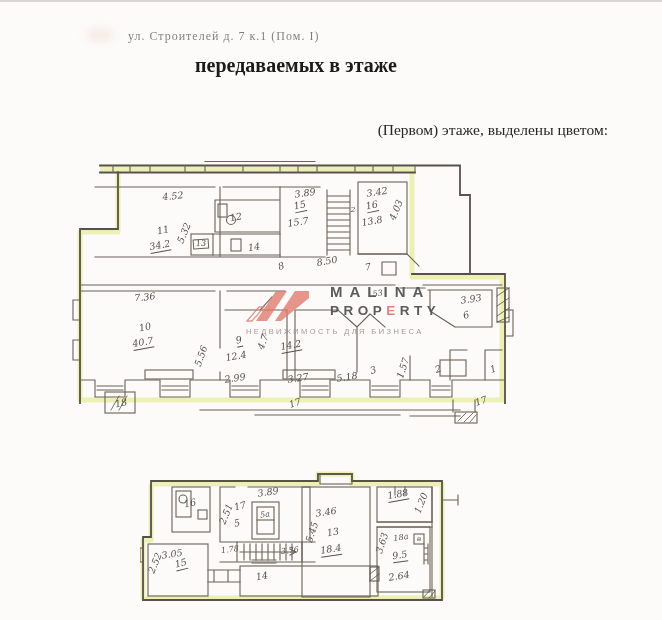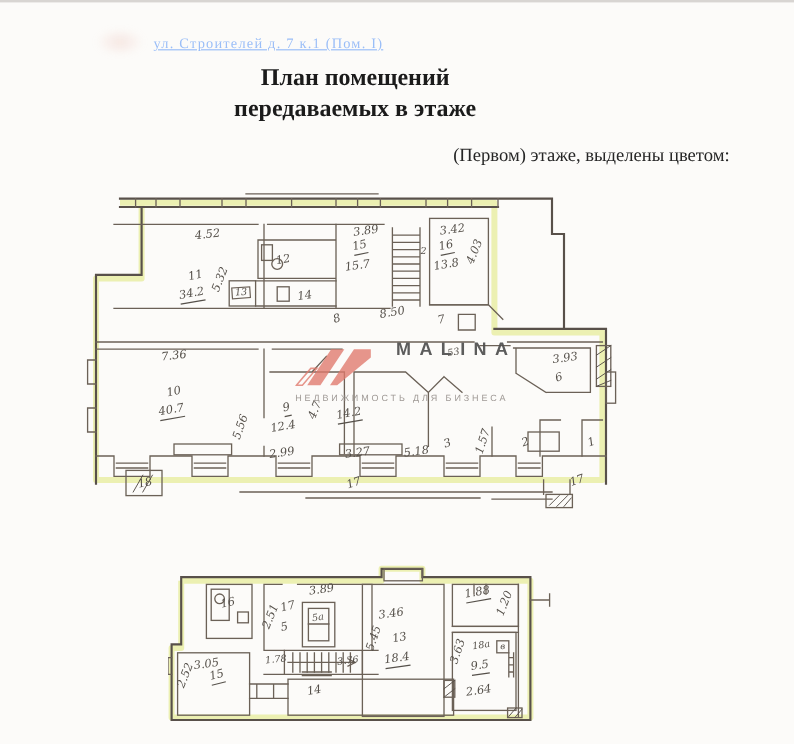--- a/index.html
+++ b/index.html
@@ -10,23 +10,22 @@
     font-family:"Liberation Serif", serif;
   }
   
   .smudge{
     position:absolute;left:80px;top:22px;width:40px;height:22px;
     background:radial-gradient(ellipse at center, rgba(236,190,180,.35), rgba(236,190,180,0) 70%);
     filter:blur(3px);
   }
   .ghost{
     position:absolute;left:128px;top:27px;width:280px;
-    font-size:12px;color:#3b82f6;opacity:.5;filter:blur(.6px);
+    font-size:12px;color:#000000;opacity:.5;filter:blur(.6px);
     letter-spacing:1px;
-    text-decoration:underline;
   }
   .title{
     position:absolute;left:96px;top:50px;width:400px;
     text-align:center;font-weight:bold;font-size:20px;line-height:26px;color:#1b1b1b;
   }
   .caption{
     position:absolute;right:54px;font-size:15.5px;color:#262626;white-space:nowrap;
   }
   .caption.first{top:119px;text-align:right;}
   .caption.basement{top:429px;}
@@ -67,21 +66,20 @@
 </head>
 <body>
 
 <div class="page">
 
   <div class="smudge"></div>
 
   <div class="ghost">ул. Строителей д. 7 к.1 (Пом. I)</div>
 
   <div class="title">
-    <div>План помещений</div>
     <div>передаваемых в этаже</div>
   </div>
 
   <div class="caption first">(Первом) этаже, выделены цветом:</div>
 
   <div class="plan plan1">
     <svg viewBox="0 0 470 270" width="470" height="270">
 
       <path class="hl" d="M45,9 H357 V117 H447 V240 H25 V72 H63 V9"></path>
 
@@ -193,20 +191,21 @@
 
   <div class="watermark">
     <div class="wm-row">
       <svg class="wm-logo" viewBox="0 0 78 40" width="78" height="40">
         <polygon class="wm-outline" points="1,38 13,24 18,24 6,38"></polygon>
         <polygon class="wm-fill" points="10,38 30,8 41,8 21,38"></polygon>
         <polygon class="wm-fill" points="29,38 49,8 63,8 63,15 35,38"></polygon>
       </svg>
       <div>
         <div class="wm-brand">MALINA</div>
+        <div class="wm-brand2"><span>PROP</span><span class="wm-accent">E</span><span>RTY</span></div>
       </div>
     </div>
     <div class="wm-tagline">НЕДВИЖИМОСТЬ ДЛЯ БИЗНЕСА</div>
   </div>
 
 
   <div class="plan plan2">
     <svg viewBox="0 0 320 140" width="320" height="140">
       <path class="hl" d="M11,14 H178 V4 H212 V14 H302 V128 H3 V70 H11 V14"></path>
       <g class="ink2">

